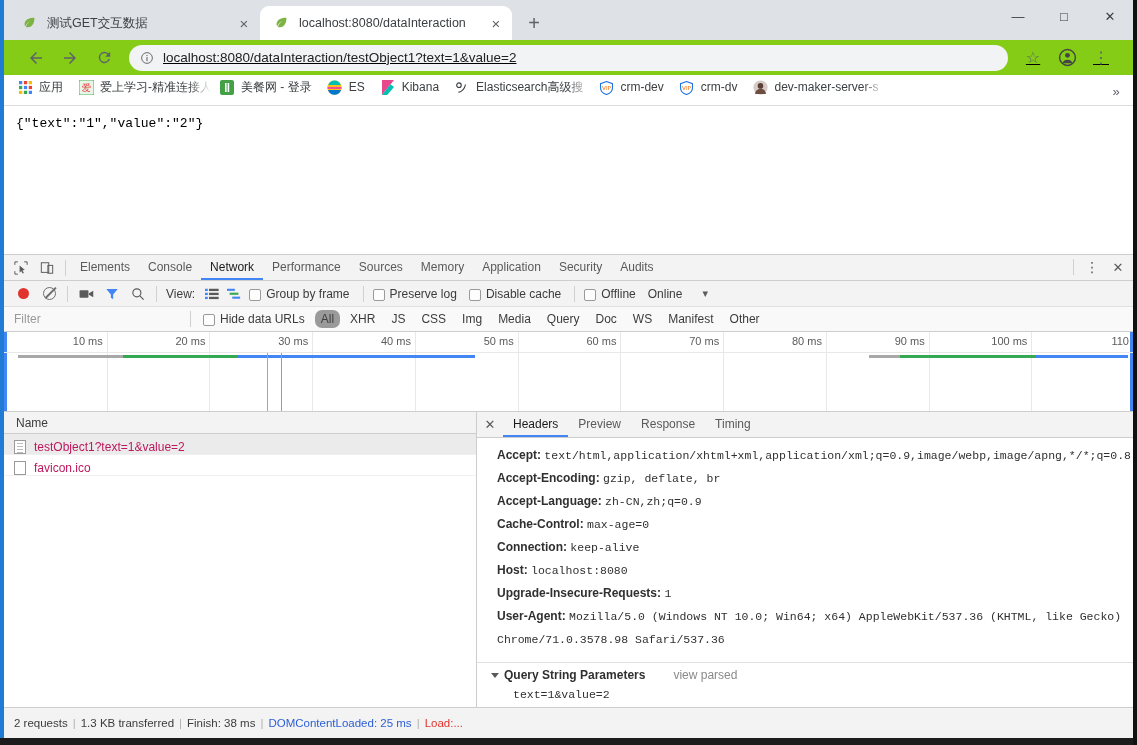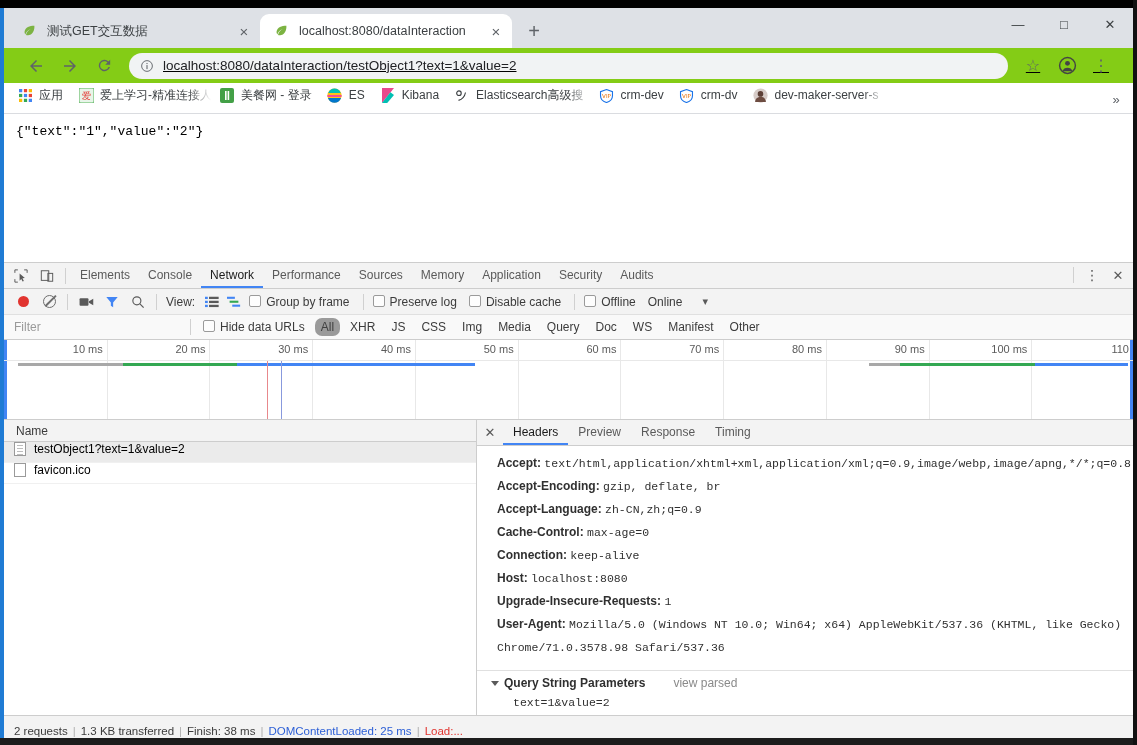--- a/index.html
+++ b/index.html
@@ -5,21 +5,21 @@
   * { box-sizing: border-box; margin: 0; padding: 0; }
   html, body {
     width: 1137px; height: 745px;
     overflow: hidden;
     font-family: "Liberation Sans", sans-serif;
     background: #000;
   }
 
   
   #browser-window {
-    position: absolute; left: 0; top: 8px;
+    position: absolute; left: 0; top: 0;
     width: 1133px; height: 738px;
     background: #ffffff;
     border-left: 4px solid #1f7bd4;
     display: flex; flex-direction: column;
     overflow: hidden;
   }
 
   
   #tab-strip {
     height: 40px; background: #dee1e6;
@@ -174,21 +174,21 @@
   .clear-icon::after {
     content: ""; position: absolute; left: -1px; top: 4.2px;
     width: 15px; height: 1.6px; background: #6e6e6e;
     transform: rotate(-45deg);
   }
   .toolbar-label { margin: 0 6px 0 4px; color: #3c3c3c; }
   .cb {
     width: 12px; height: 12px; border: 1px solid #9a9a9a;
     background: #fdfdfd; border-radius: 2px; flex: none; margin-right: 5px;
   }
-  .cb-row { display: flex; align-items: flex-start; margin-right: 4px; padding: 0 4px; }
+  .cb-row { display: flex; align-items: flex-end; margin-right: 4px; padding: 0 4px; }
   .view-btn { width: 22px; height: 20px; display: flex; align-items: center; justify-content: center; }
 
   
   #filter-row {
     height: 25px; flex: none; display: flex; align-items: center;
     border-bottom: 1px solid #cdcdcd; background: #f9f9f9;
     font-size: 12px; color: #3c3c3c;
   }
   #filter-input {
     width: 178px; height: 23px; border: none; outline: none;
@@ -231,22 +231,22 @@
     width: 473px; flex: none; display: flex; flex-direction: column;
     border-right: 1px solid #cdcdcd; background: #ffffff; min-height: 0;
   }
   #req-header {
     height: 22px; flex: none; display: flex; align-items: center;
     border-bottom: 1px solid #cdcdcd; background: #f3f3f3;
     font-size: 12px; color: #3c3c3c; padding-left: 12px;
   }
   #req-list { flex: 1 1 auto; overflow: hidden; }
   .req-row {
-    height: 21px; display: flex; align-items: flex-start;
-    padding-left: 10px; font-size: 12px; color: #000000;
+    height: 21px; display: flex; align-items: flex-end;
+    padding-left: 10px; font-size: 12px; color: #be185d;
     border-bottom: 1px solid #f0f0f0;
   }
   .req-row.selected { background: #ebebeb; }
   .doc-icon {
     width: 12px; height: 14px; flex: none; margin-right: 8px;
     border: 1px solid #9a9a9a; background: #fff; position: relative;
   }
   .doc-icon.lines::before {
     content: ""; position: absolute; left: 2px; top: 2px; right: 2px;
     height: 1px; background: #bdbdbd;

